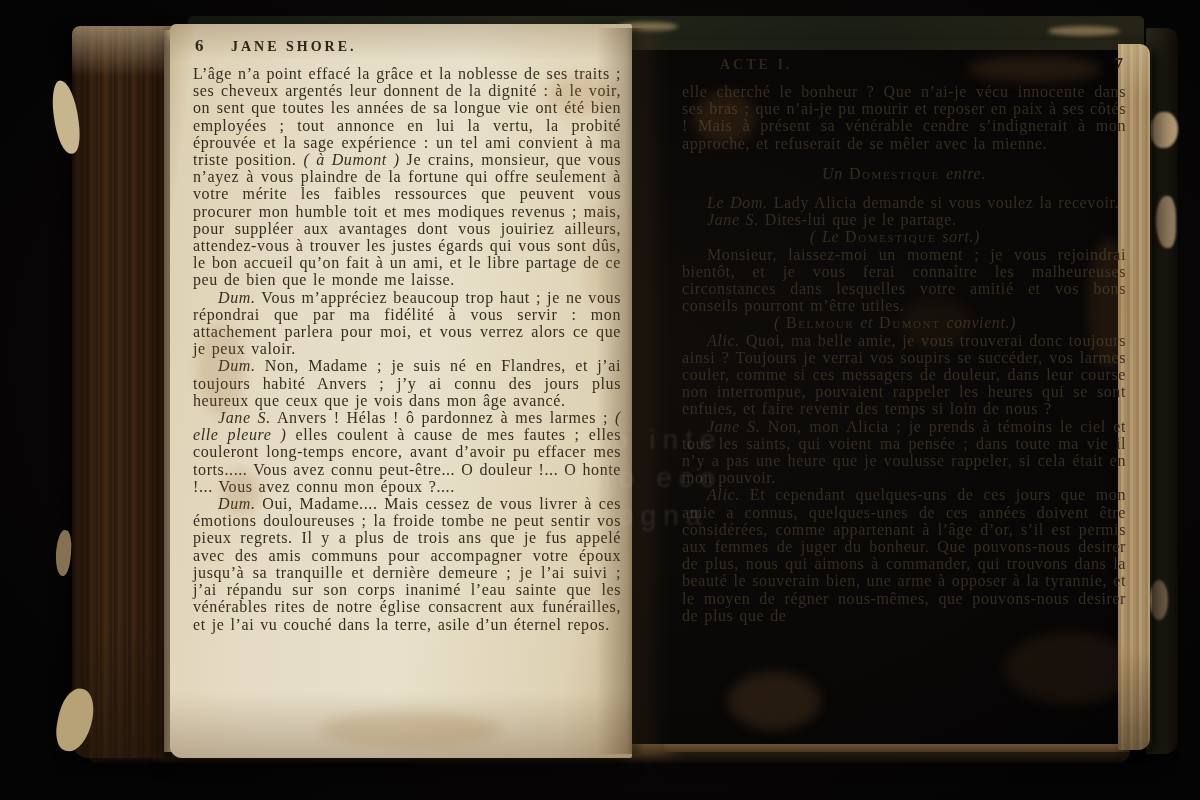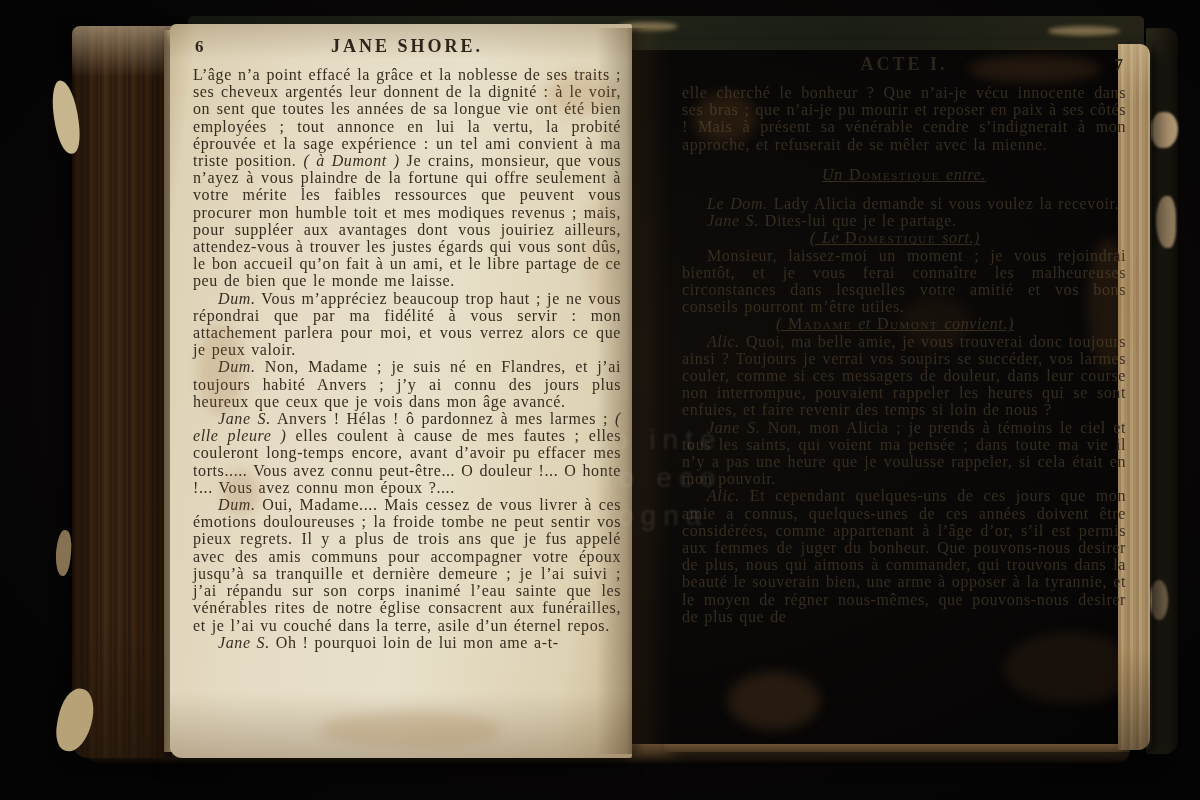--- a/index.html
+++ b/index.html
@@ -58,28 +58,28 @@
       linear-gradient(90deg,#baa océan 0%, #baa882 0%,#d6caab 5%,#e4dbc4 24%,#e7dfc9 58%,#ded2b5 90%,#c9b691 100%);
     border-radius:2px 10px 12px 4px;
     box-shadow:7px 9px 18px rgba(0,0,0,.6);}
   .gutter-shadow{position:absolute;left:596px;top:28px;width:74px;height:726px;z-index:3;pointer-events:none;
     background:linear-gradient(90deg, rgba(0,0,0,0) 0%, rgba(72,52,27,.30) 40%, rgba(44,30,14,.48) 52%, rgba(72,52,27,.22) 66%, rgba(0,0,0,0) 100%);}
   
   .page-header{display:grid;grid-template-columns:36px 1fr 36px;align-items:baseline;
     padding:6px 2px 9px 2px;}
   .pnum{font-size:17px;font-weight:700;letter-spacing:1px;color:#30281c;}
   .pnum.right{text-align:right;}
-  .ptitle{text-align:center;font-size:18px;font-weight:700;letter-spacing:3px;color:#2d251a;}
+  .ptitle{text-align:left;font-size:14px;font-weight:700;letter-spacing:3px;color:#2d251a;}
   
   .page-body{font-size:16px;line-height:17.2px;letter-spacing:.6px;word-spacing:1.4px;text-align:justify;}
   .page-body p{margin:0;}
   .para.indent{text-indent:25px;}
   .it{font-style:italic;}
   .sc{font-variant:small-caps;letter-spacing:1.6px;}
-  .stage{margin:7px 0;text-align:center;text-indent:0;text-decoration:underline;}
+  .stage{margin:7px 0;text-align:center;text-indent:0;}
   .stage.align-right{text-align:center;padding-right:18px;}
   .stage.big-gap{margin:13px 0 12px 0;}
   
   .stain{position:absolute;border-radius:50%;filter:blur(6px);pointer-events:none;}
   
   .wm{position:absolute;z-index:4;color:rgba(235,228,214,.8);opacity:.14;
     font-size:28px;letter-spacing:7px;font-family:"Liberation Sans",sans-serif;
     filter:blur(1px);pointer-events:none;}
 </style>
 </head>
@@ -112,21 +112,20 @@
       <span class="pnum">6</span>
       <span class="ptitle">JANE SHORE.</span>
       <span class="pnum right"></span>
     </div>
     <div class="page-body">
         <p class="para"><span>L’âge n’a point effacé la grâce et la noblesse de ses traits ; ses cheveux argentés leur donnent de la dignité : à le voir, on sent que toutes les années de sa longue vie ont été bien employées ; tout annonce en lui la vertu, la probité éprouvée et la sage expérience : un tel ami convient à ma triste position. </span><span class="it">( à Dumont ) </span><span>Je crains, monsieur, que vous n’ayez à vous plaindre de la fortune qui offre seulement à votre mérite les faibles ressources que peuvent vous procurer mon humble toit et mes modiques revenus ; mais, pour suppléer aux avantages dont vous jouiriez ailleurs, attendez-vous à trouver les justes égards qui vous sont dûs, le bon accueil qu’on fait à un ami, et le libre partage de ce peu de bien que le monde me laisse.</span></p>
         <p class="para indent"><span class="it">Dum.</span><span> Vous m’appréciez beaucoup trop haut ; je ne vous répondrai que par ma fidélité à vous servir : mon attachement parlera pour moi, et vous verrez alors ce que je peux valoir.</span></p>
         <p class="para indent"><span class="it">Dum.</span><span> Non, Madame ; je suis né en Flandres, et j’ai toujours habité Anvers ; j’y ai connu des jours plus heureux que ceux que je vois dans mon âge avancé.</span></p>
         <p class="para indent"><span class="it">Jane S.</span><span> Anvers ! Hélas ! ô pardonnez à mes larmes ; </span><span class="it">( elle pleure )</span><span> elles coulent à cause de mes fautes ; elles couleront long-temps encore, avant d’avoir pu effacer mes torts..... Vous avez connu peut-être... O douleur !... O honte !... Vous avez connu mon époux ?....</span></p>
         <p class="para indent"><span class="it">Dum.</span><span> Oui, Madame.... Mais cessez de vous livrer à ces émotions douloureuses ; la froide tombe ne peut sentir vos pieux regrets. Il y a plus de trois ans que je fus appelé avec des amis communs pour accompagner votre époux jusqu’à sa tranquille et dernière demeure ; je l’ai suivi ; j’ai répandu sur son corps inanimé l’eau sainte que les vénérables rites de notre église consacrent aux funérailles, et je l’ai vu couché dans la terre, asile d’un éternel repos.</span></p>
-        <p class="para indent"><span class="it">Jane S.</span><span> Oh ! pourquoi loin de lui mon ame a-t-</span></p>
       </div>
     <div class="stain" style="left:375px;top:51px;width:70px;height:40px;background:rgba(158,106,52,.20);"></div>
     <div class="stain" style="left:28px;top:300px;width:46px;height:92px;background:rgba(150,100,50,.18);"></div>
     <div class="stain" style="left:52px;top:446px;width:38px;height:46px;background:rgba(150,100,50,.20);"></div>
     <div class="stain" style="left:150px;top:688px;width:180px;height:36px;background:rgba(160,112,58,.22);"></div>
     <div class="stain" style="left:412px;top:172px;width:38px;height:112px;background:rgba(150,100,50,.10);"></div>
   </div>
 
   <div class="page page-right">
     <div class="page-header">
@@ -134,21 +133,21 @@
       <span class="ptitle">ACTE I.</span>
       <span class="pnum right">7</span>
     </div>
     <div class="page-body">
         <p class="para"><span>elle cherché le bonheur ? Que n’ai-je vécu innocente dans ses bras ; que n’ai-je pu mourir et reposer en paix à ses côtés ! Mais à présent sa vénérable cendre s’indignerait à mon approche, et refuserait de se mêler avec la mienne.</span></p>
         <p class="stage align-center big-gap"><span class="it">Un </span><span class="sc">Domestique</span><span class="it"> entre.</span></p>
         <p class="para indent"><span class="it">Le Dom.</span><span> Lady Alicia demande si vous voulez la recevoir.</span></p>
         <p class="para indent"><span class="it">Jane S.</span><span> Dites-lui que je le partage.</span></p>
         <p class="stage align-right"><span class="it">( Le </span><span class="sc">Domestique</span><span class="it"> sort.)</span></p>
         <p class="para indent"><span>Monsieur, laissez-moi un moment ; je vous rejoindrai bientôt, et je vous ferai connaître les malheureuses circonstances dans lesquelles votre amitié et vos bons conseils pourront m’être utiles.</span></p>
-        <p class="stage align-right"><span class="it">( </span><span class="sc">Madame</span><span class="it"> et </span><span class="sc">Dumont</span><span class="it"> convient.)</span></p>
+        <p class="stage align-right"><span class="it">( </span><span class="sc">Belmour</span><span class="it"> et </span><span class="sc">Dumont</span><span class="it"> convient.)</span></p>
         <p class="para indent"><span class="it">Alic.</span><span> Quoi, ma belle amie, je vous trouverai donc toujours ainsi ? Toujours je verrai vos soupirs se succéder, vos larmes couler, comme si ces messagers de douleur, dans leur course non interrompue, pouvaient rappeler les heures qui se sont enfuies, et faire revenir des temps si loin de nous ?</span></p>
         <p class="para indent"><span class="it">Jane S.</span><span> Non, mon Alicia ; je prends à témoins le ciel et tous les saints, qui voient ma pensée ; dans toute ma vie il n’y a pas une heure que je voulusse rappeler, si cela était en mon pouvoir.</span></p>
         <p class="para indent"><span class="it">Alic.</span><span> Et cependant quelques-uns de ces jours que mon amie a connus, quelques-unes de ces années doivent être considérées, comme appartenant à l’âge d’or, s’il est permis aux femmes de juger du bonheur. Que pouvons-nous desirer de plus, nous qui aimons à commander, qui trouvons dans la beauté le souverain bien, une arme à opposer à la tyrannie, et le moyen de régner nous-mêmes, que pouvons-nous desirer de plus que de</span></p>
       </div>
     <div class="stain" style="left:30px;top:52px;width:62px;height:52px;background:rgba(158,106,52,.18);"></div>
     <div class="stain" style="left:305px;top:16px;width:132px;height:26px;background:rgba(150,100,50,.20);"></div>
     <div class="stain" style="left:424px;top:198px;width:42px;height:132px;background:rgba(150,100,50,.16);"></div>
     <div class="stain" style="left:64px;top:632px;width:92px;height:58px;background:rgba(160,112,58,.20);"></div>
     <div class="stain" style="left:340px;top:592px;width:132px;height:72px;background:rgba(150,100,50,.12);"></div>
     <div class="stain" style="left:235px;top:258px;width:72px;height:52px;background:rgba(150,100,50,.08);"></div>

